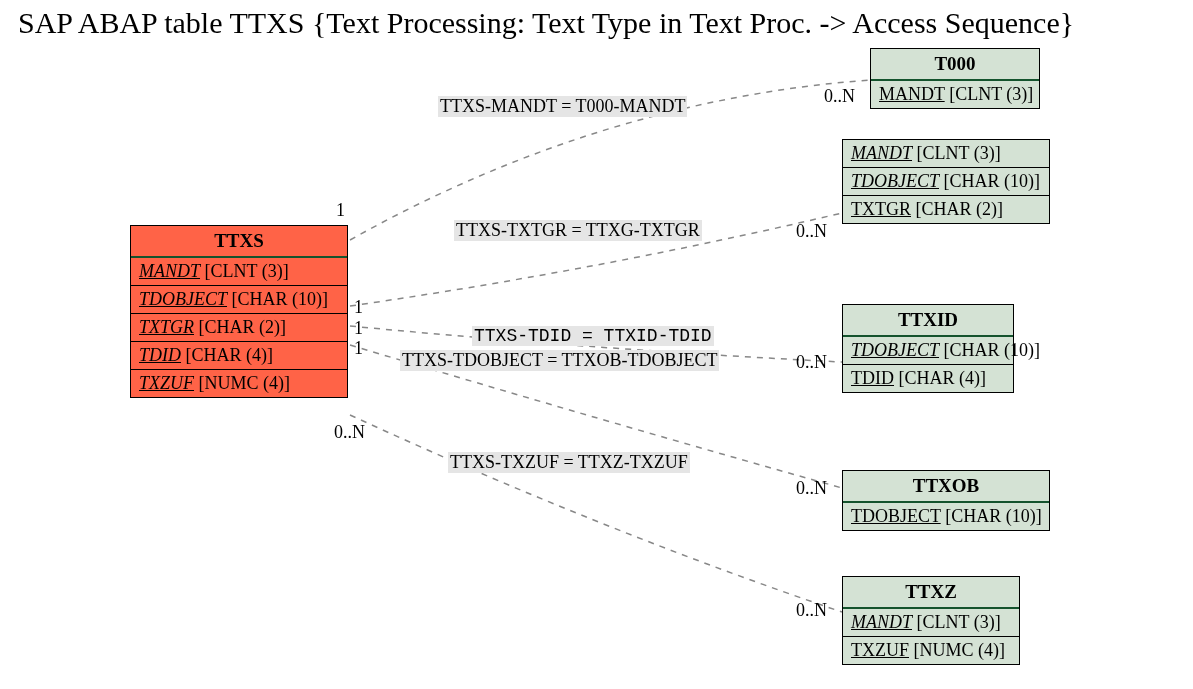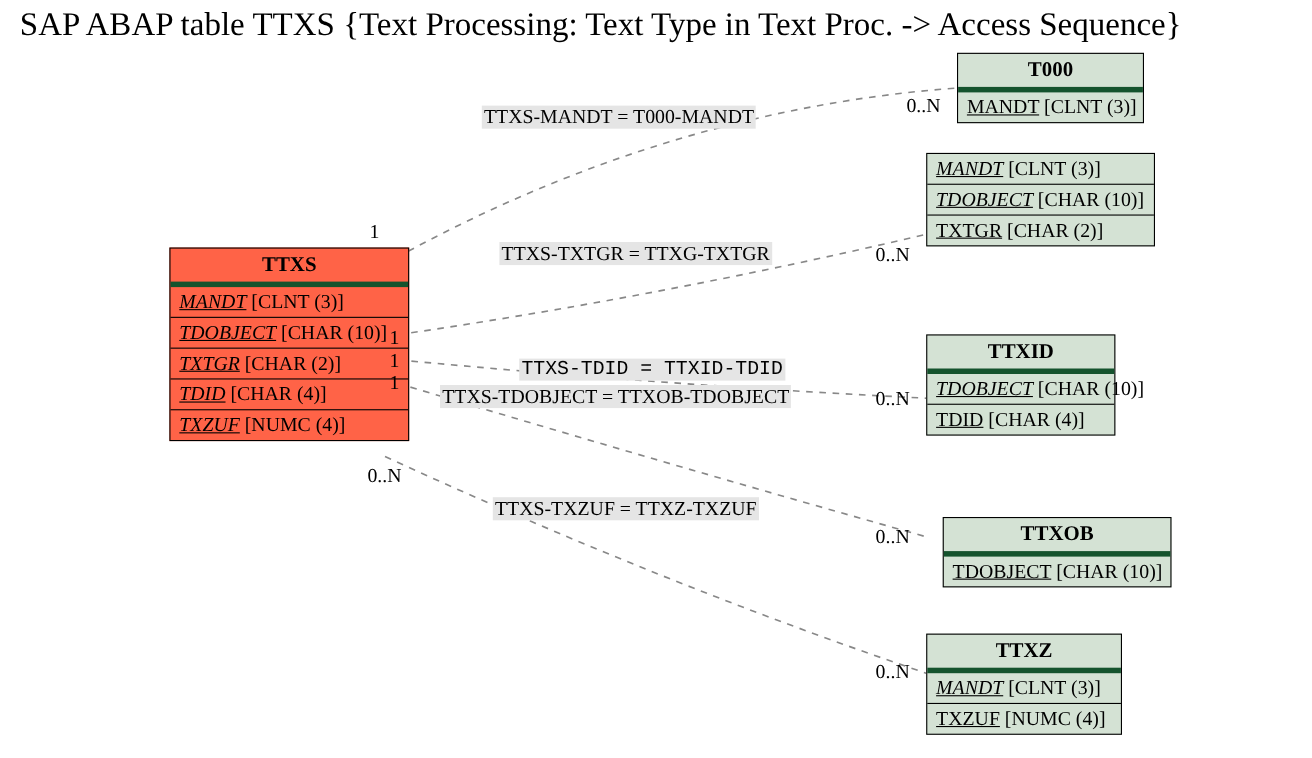--- a/index.html
+++ b/index.html
@@ -23,31 +23,31 @@
   .entity {
     position: absolute;
     border: 1px solid #000;
     box-sizing: border-box;
   }
   .entity .ename {
     text-align: center;
     font-weight: bold;
     font-size: 19px;
     padding: 4px 6px;
-    border-bottom: 5px solid #14532d;
+    border-bottom: 2px solid #14532d;
   }
   .entity .row {
     font-size: 18px;
     padding: 3px 8px;
     white-space: nowrap;
   }
   .entity .row + .row {
     border-top: 1px solid #000;
   }
-  .orange { background: #ff6347; margin-left: 24px; }
+  .orange { background: #ff6347; }
   .green  { background: #d4e2d4; }
   .it { font-style: italic; }
   .ul { text-decoration: underline; }
   svg {
     position: absolute;
     top: 0; left: 0;
     width: 1193px;
     height: 689px;
     pointer-events: none;
   }
@@ -103,21 +103,21 @@
   <div class="row"><span class="it ul">TDOBJECT</span> <span>[CHAR (10)]</span></div>
   <div class="row"><span class="ul">TXTGR</span> <span>[CHAR (2)]</span></div>
 </div>
 
 <div class="entity green" style="left:842px; top:304px; width:172px;">
   <div class="ename">TTXID</div>
   <div class="row"><span class="it ul">TDOBJECT</span> <span>[CHAR (10)]</span></div>
   <div class="row"><span class="ul">TDID</span> <span>[CHAR (4)]</span></div>
 </div>
 
-<div class="entity green" style="left:842px; top:470px; width:208px;margin-left:15px;">
+<div class="entity green" style="left:842px; top:470px; width:208px;">
   <div class="ename">TTXOB</div>
   <div class="row"><span class="ul">TDOBJECT</span> <span>[CHAR (10)]</span></div>
 </div>
 
 <div class="entity green" style="left:842px; top:576px; width:178px;">
   <div class="ename">TTXZ</div>
   <div class="row"><span class="it ul">MANDT</span> <span>[CLNT (3)]</span></div>
   <div class="row"><span class="ul">TXZUF</span> <span>[NUMC (4)]</span></div>
 </div>
 

